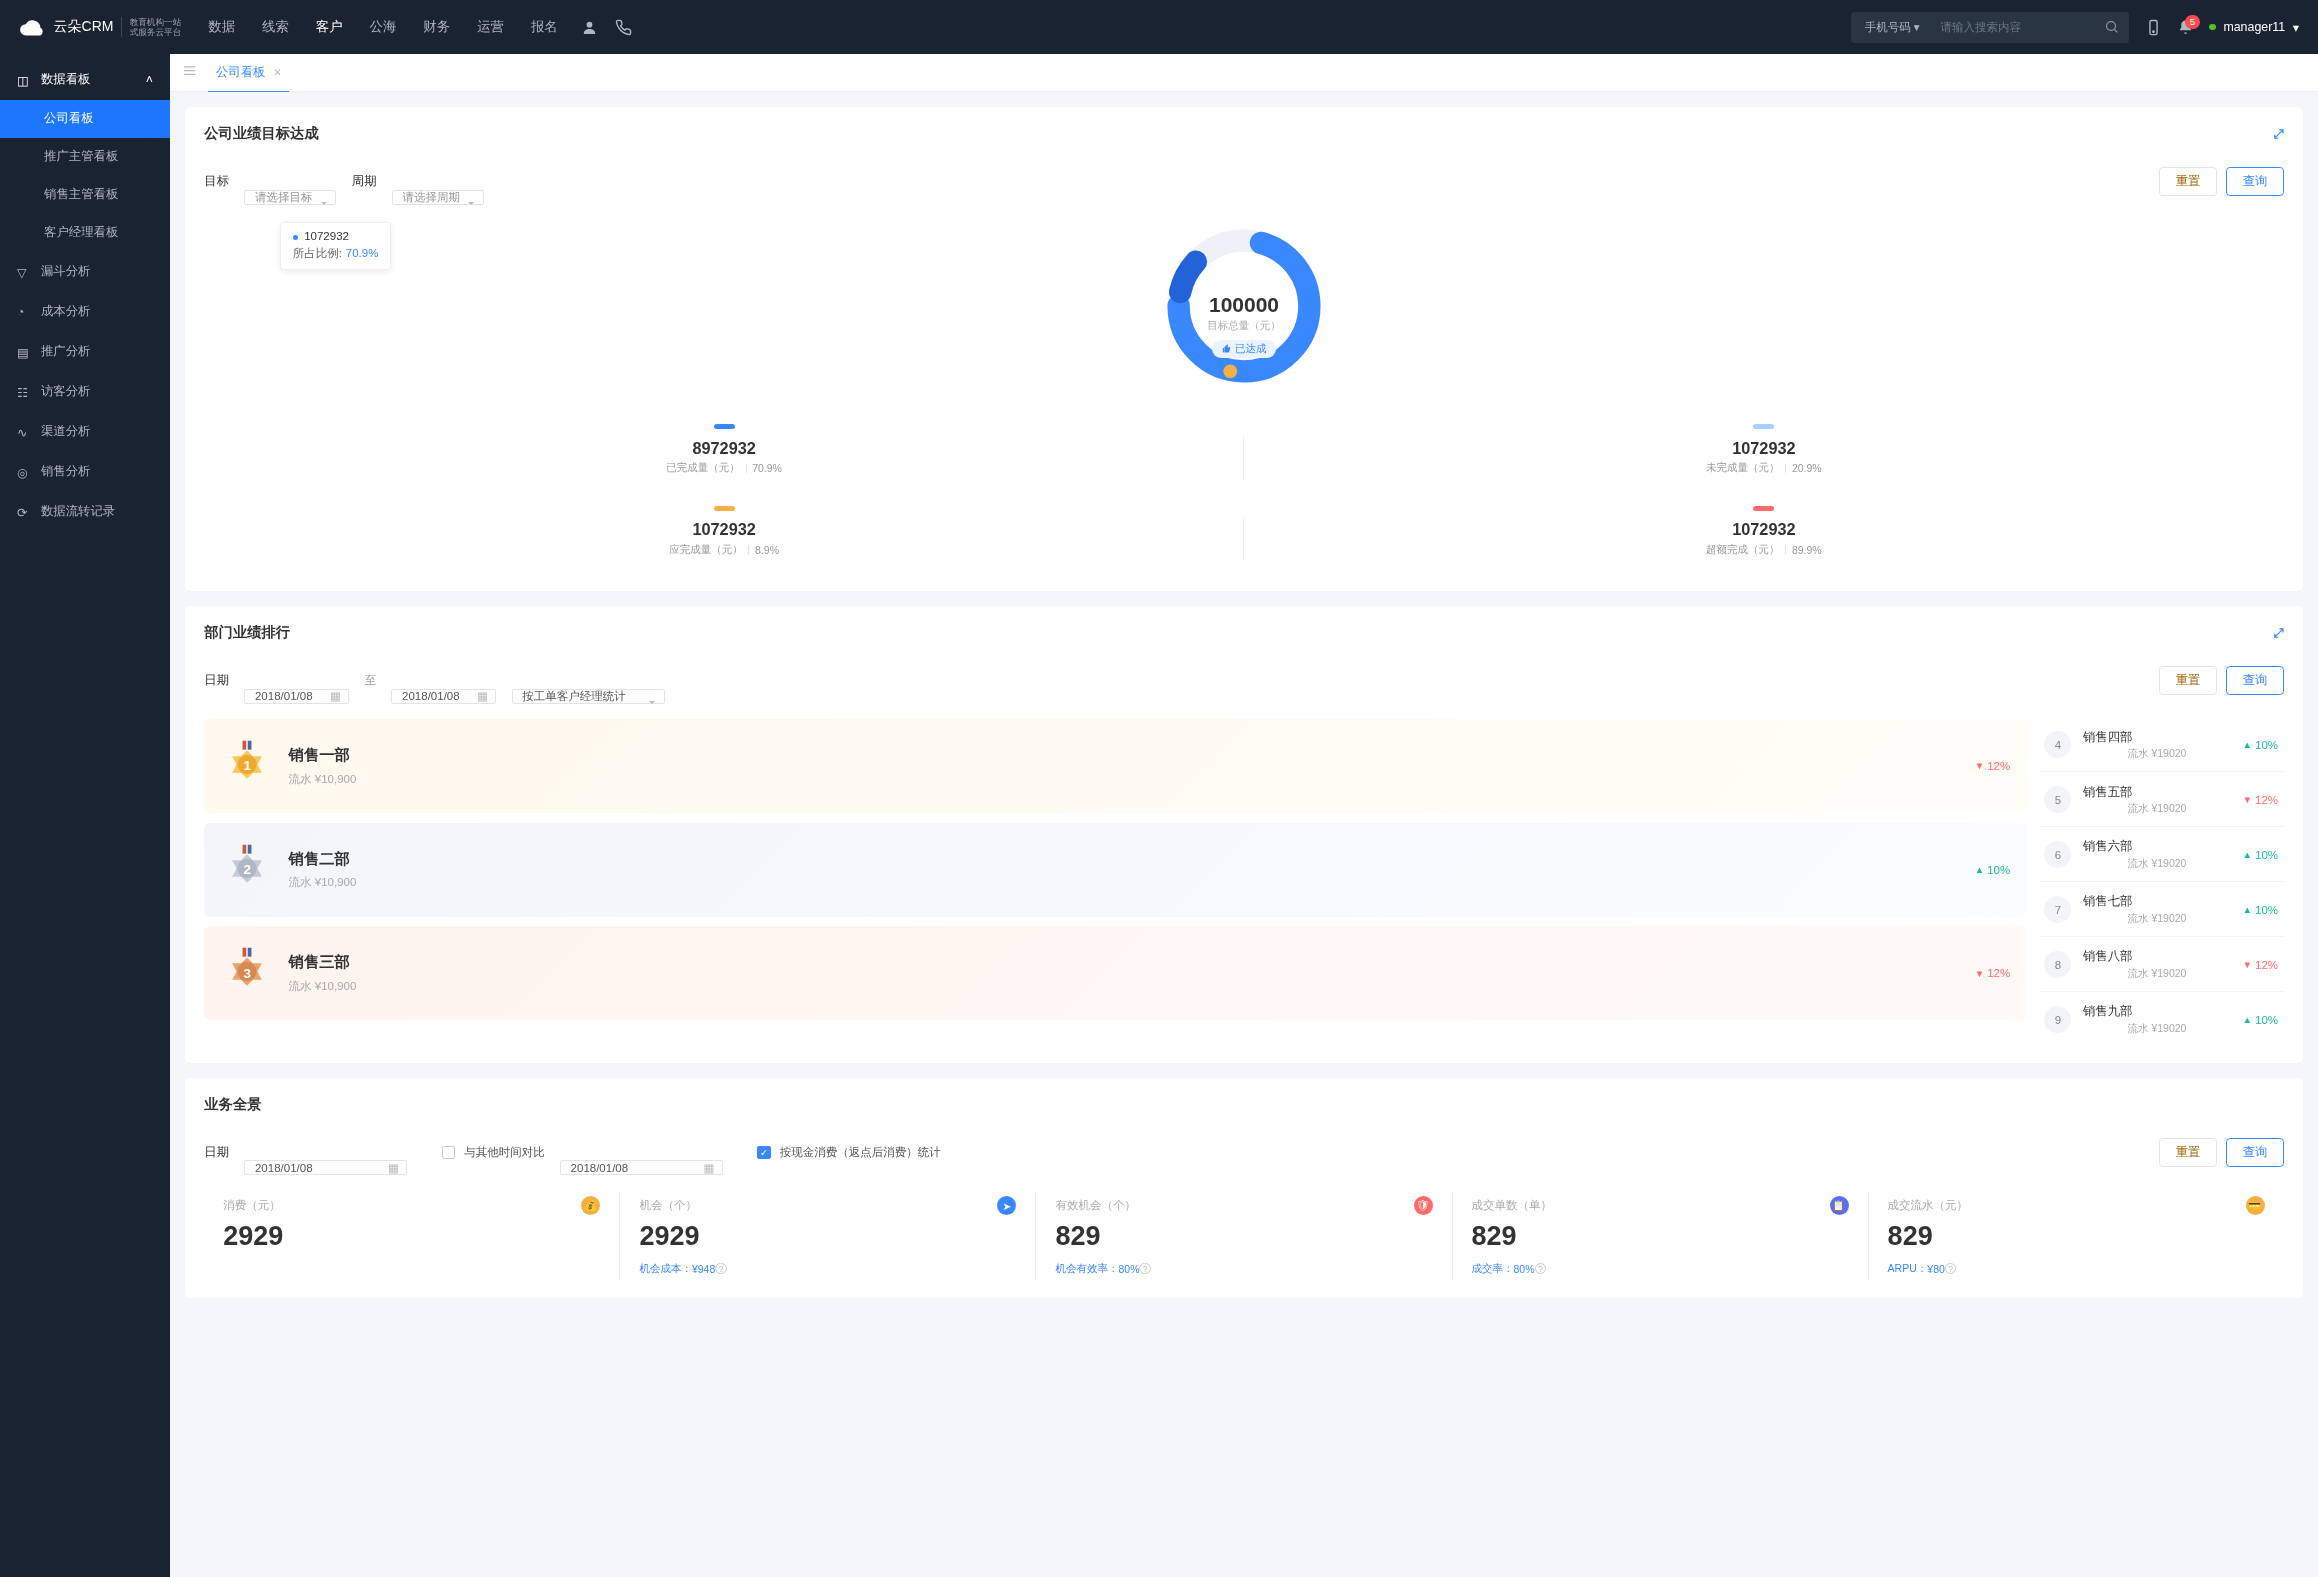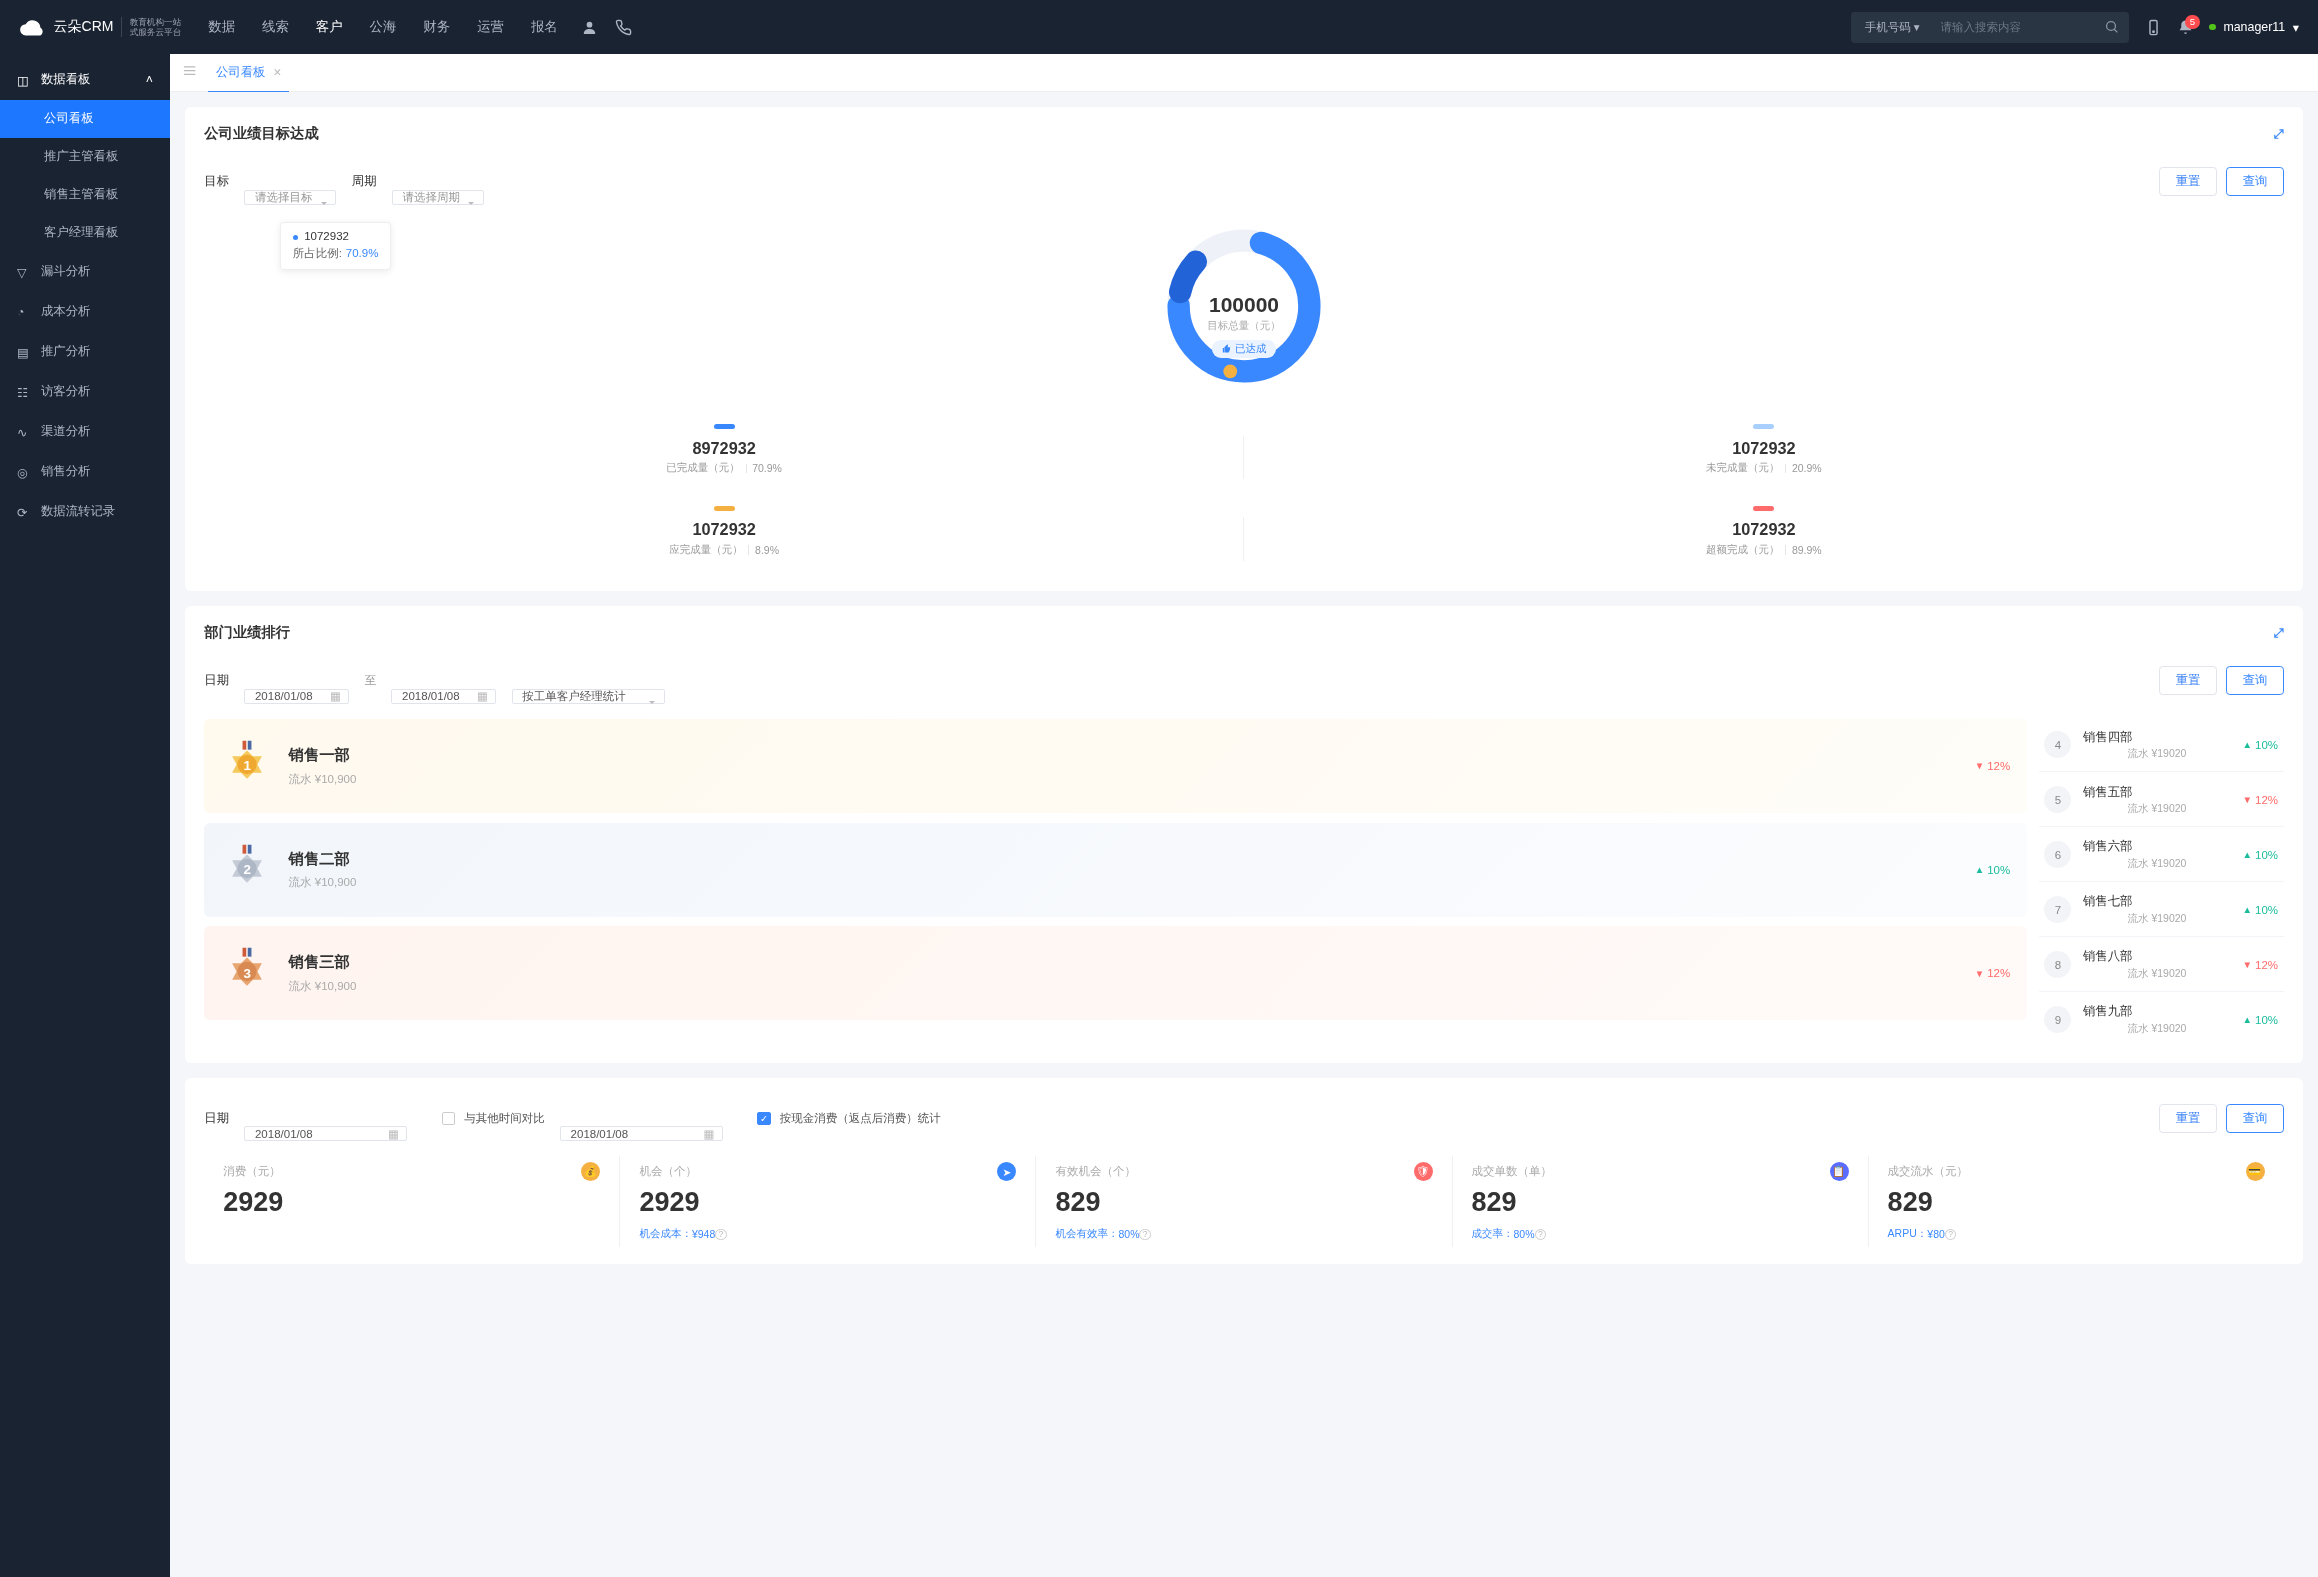--- a/index.html
+++ b/index.html
@@ -48,21 +48,21 @@
 .card { background: #fff; border-radius: 5.7px; padding: 17px 19px; flex: 1; position: relative; }
 .card-title { font-size: 14.3px; font-weight: 600; color: #333; margin-bottom: 15.3px; display: flex; align-items: center; }
 .card-expand { margin-left: auto; color: #3a88ff; cursor: pointer; font-size: 12.4px; }
 
 .filters { display: flex; align-items: center; gap: 15.3px; flex-wrap: wrap; margin-bottom: 15.3px; }
 .flabel { font-size: 12.4px; color: #333; }
 .select, .dateinput { border: 1px solid #e1e4ea; border-radius: 2px; height: 15px; padding: 0 23px 0 9.6px; font-size: 11.5px; color: #999; background: #fff; cursor: pointer; position: relative; display: inline-flex; align-items: center; min-width: 92px; margin-top: 31px; }
 .select::after { content: ''; position: absolute; right: 8.6px; top: 11.5px; border: 3.8px solid transparent; border-top-color: #bbb; }
 .dateinput { color: #555; min-width: 105px; }
 .date-ico { position: absolute; right: 7.6px; color: #bbb; }
-.btn { border: 1px solid #e1e4ea; background: #fff; border-radius: 3.8px; height: 29px; padding: 0 15.3px; font-size: 12.4px; cursor: pointer; color: #3b82f6; }
+.btn { border: 1px solid #e1e4ea; background: #fff; border-radius: 3.8px; height: 29px; padding: 0 15.3px; font-size: 12.4px; cursor: pointer; color: #a16207; }
 .btn.primary { color: #3a88ff; border-color: #3a88ff; }
 .btn-group { margin-left: auto; display: flex; gap: 9.6px; }
 .date-sep { color: #999; font-size: 11.5px; }
 
 
 .donut-wrap { display: flex; flex-direction: column; align-items: center; position: relative; }
 .donut-pop { position: absolute; left: 76px; top: 1.9px; background: #fff; border: 1px solid #eee; border-radius: 3.8px; box-shadow: 0 1.9px 7.6px rgba(0,0,0,.08); padding: 7.6px 11.5px; font-size: 11.5px; z-index: 2; }
 .donut-pop .pdot { display: inline-block; width: 5.7px; height: 5.7px; border-radius: 50%; background: #3a88ff; margin-right: 5.7px; }
 .donut-pop .pline { margin-top: 3.8px; color: #666; }
 .donut-pop .pval { color: #3a88ff; margin-left: 3.8px; }
@@ -437,20 +437,23 @@
                     <div class="rsub">流水 ¥19020</div>
                   </div>
                   <div class="rank-pct pct-up"><span class="arrow">▲</span>10%</div>
                 </div>
               </div>
           </div>
         </div>
       </div>
 
       <div class="card">
+        <div class="card-title">
+            <span>业务全景</span>
+          </div>
         <div class="filters">
           <span class="flabel">日期</span>
           <span class="dateinput" style="min-width:163px">
               <span>2018/01/08</span>
               <span class="date-ico">▦</span>
             </span>
           <span style="margin-left:19px">
             <span class="checkbox"></span>
             <span class="chk-label">与其他时间对比</span>
           </span>

